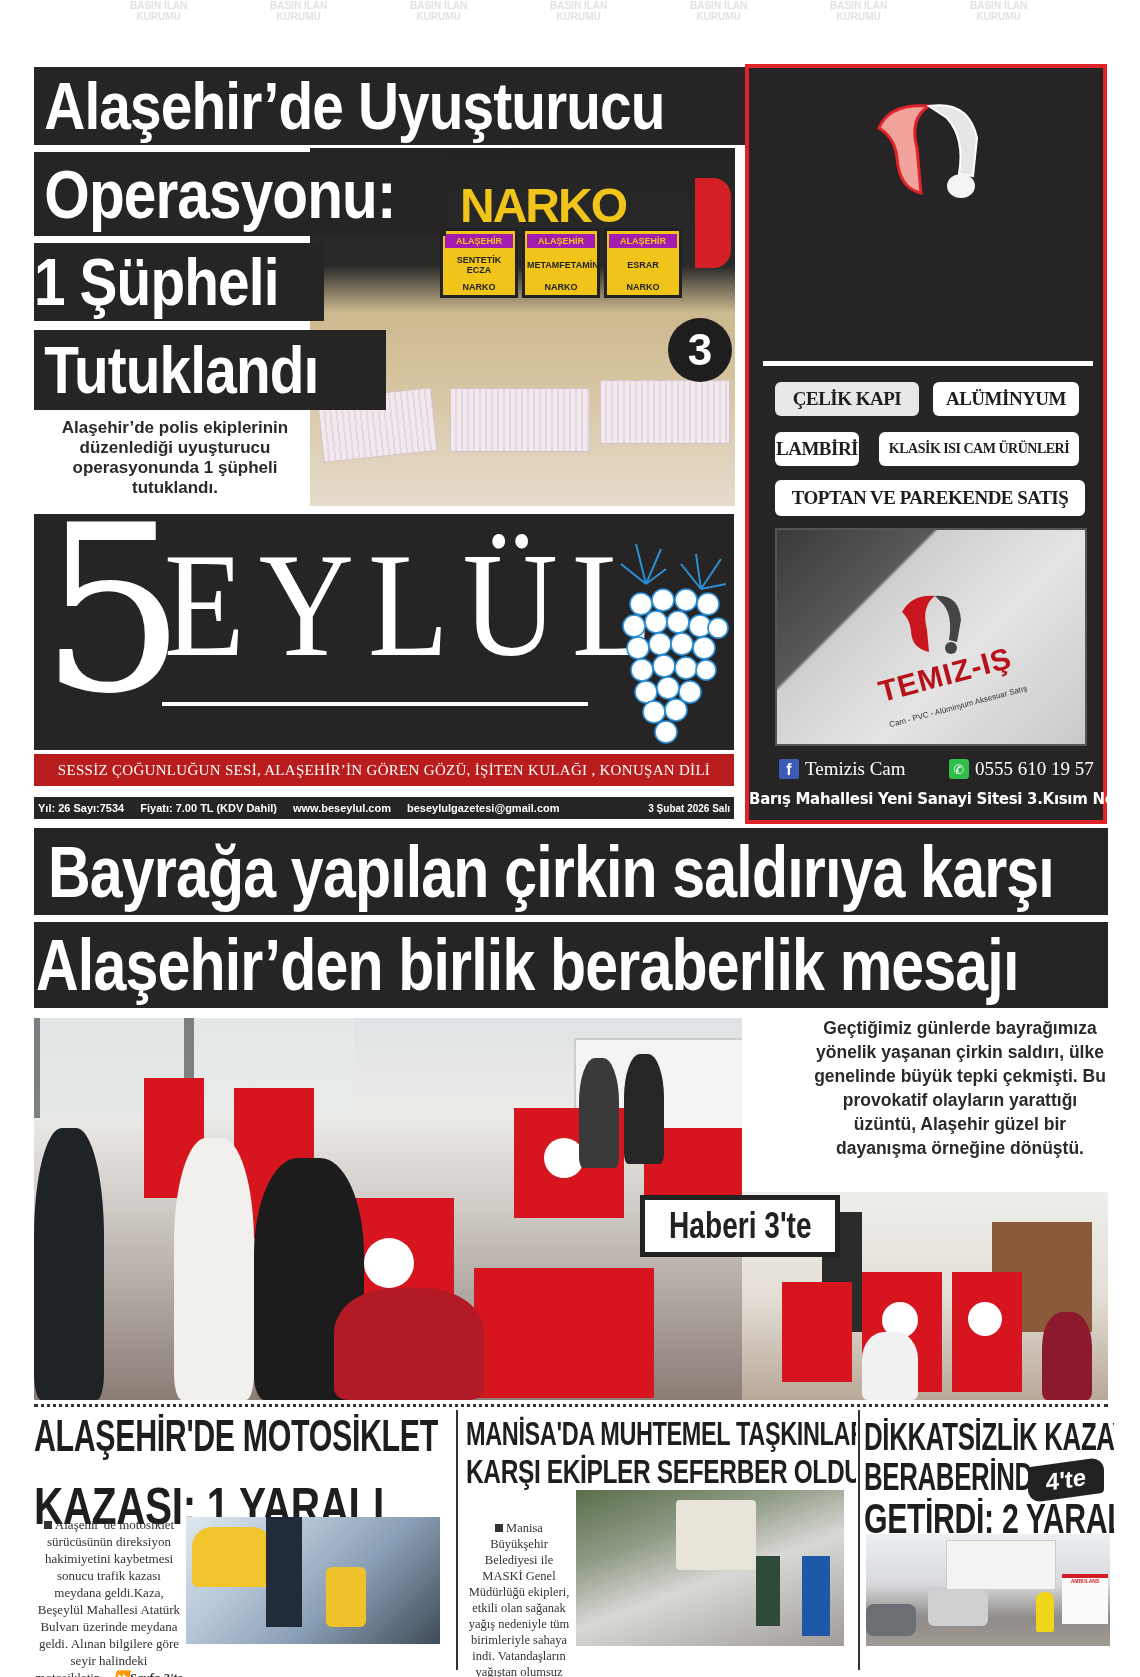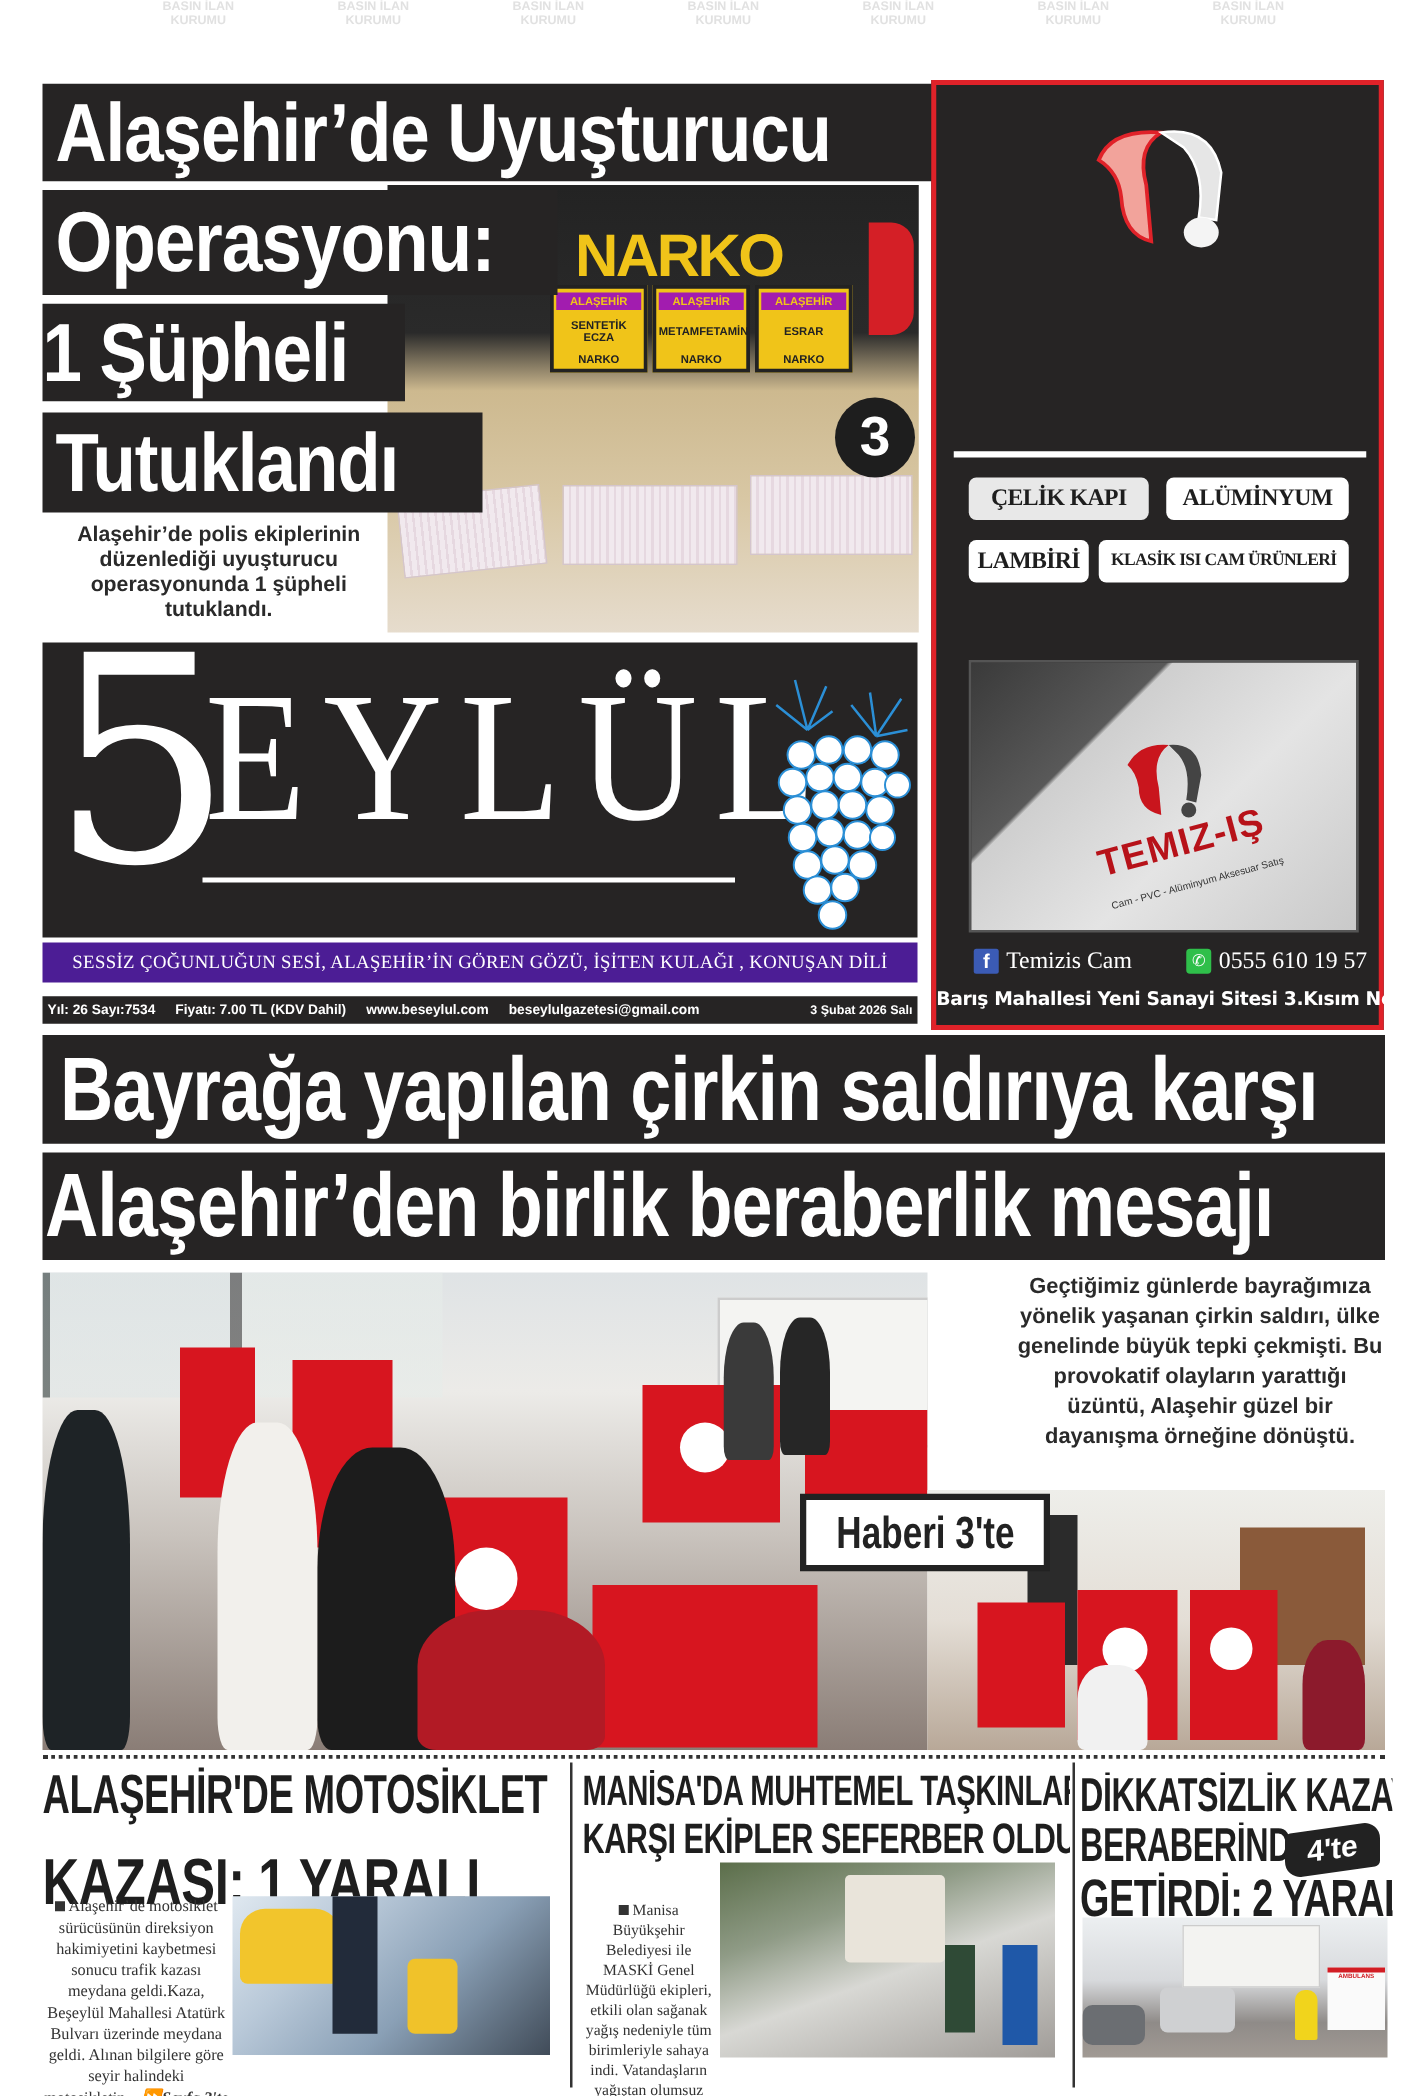--- a/index.html
+++ b/index.html
@@ -29,21 +29,21 @@
   .fb-ico { width: 20px; height: 20px; background: #3b5bb5; color: #fff; font: 700 16px "Liberation Sans", sans-serif; display: flex; align-items: flex-end; justify-content: center; border-radius: 2px; }
   .wa-ico { width: 20px; height: 20px; background: #2fbf4a; color: #fff; font: 700 13px "DejaVu Sans", sans-serif; display: flex; align-items: center; justify-content: center; border-radius: 3px; }
   .ad-addr { left: 0; top: 722px; width: 100%; text-align: center; font: 700 15px "DejaVu Sans", sans-serif; color: #fff; white-space: nowrap; letter-spacing: -0.3px; }
   
   .masthead { left: 34px; top: 514px; width: 700px; height: 236px; background: #262424; overflow: hidden; }
   .mh-five { left: 6px; top: -18px; font: 400 230px "DejaVu Serif", serif; color: #fff; line-height: 1; }
   .mh-eylul { left: 130px; top: 18px; font: 400 132px "Liberation Serif", serif; color: #fff; letter-spacing: 14px; line-height: 1; transform: scaleY(1.12); transform-origin: top left; }
   .mh-rule { left: 128px; top: 188px; width: 426px; height: 4px; background: #fff; }
   .mh-sub { left: 170px; top: 197px; font: italic 700 28px "Liberation Serif", serif; color: #fff; }
   .grape { left: 572px; top: 20px; width: 128px; height: 212px; }
-  .slogan { left: 34px; top: 754px; width: 700px; height: 32px; background: #4c1d95; color: #fff; font: 400 15px "Liberation Serif", serif; display: flex; align-items: center; justify-content: center; white-space: nowrap; letter-spacing: 0.3px; }
+  .slogan { left: 34px; top: 754px; width: 700px; height: 32px; background: #b91c1c; color: #fff; font: 400 15px "Liberation Serif", serif; display: flex; align-items: center; justify-content: center; white-space: nowrap; letter-spacing: 0.3px; }
   .infobar { left: 34px; top: 797px; width: 700px; height: 22px; background: #262424; color: #fff; font: 700 11px "Liberation Sans", sans-serif; display: flex; align-items: center; padding: 0 4px; white-space: nowrap; gap: 16px; }
   .infobar .date { margin-left: auto; font-size: 10px; }
   
   .mh1 { left: 34px; top: 828px; width: 1074px; height: 87px; }
   .mh2 { left: 34px; top: 922px; width: 1074px; height: 86px; }
   .big-head { font: 900 72px "Liberation Sans", sans-serif; color: #fff; display: inline-block; transform: scaleX(0.82); transform-origin: left center; white-space: nowrap; letter-spacing: -1px; }
   
   .flag-photo { left: 34px; top: 1018px; width: 708px; height: 382px; background: linear-gradient(180deg, #dfe3e5 0%, #ecebe8 25%, #c9c3bd 55%, #8a7d76 100%); }
   .flag { position: absolute; background: #d7151f; }
   .flag .cres { position: absolute; border-radius: 50%; background: #fff; }
@@ -121,22 +121,23 @@
 
 <aside class="abs ad">
   <svg class="abs ad-logo" viewBox="0 0 120 110">
     <path d="M10 30 Q20 5 60 8 Q40 20 48 50 L52 95 Q30 90 28 60 Q26 40 10 30 Z" fill="#f2a39b" stroke="#e02229" stroke-width="3"></path>
     <path d="M60 8 Q100 2 108 40 L104 78 L90 76 Q96 40 78 20 Z" fill="#e6e6e6" stroke="#fff" stroke-width="2"></path>
     <ellipse cx="92" cy="88" rx="14" ry="12" fill="#f4f4f4"></ellipse>
   </svg>
   <div class="abs ad-rule"></div>
   <div class="abs ad-pill" style="left:26px;top:314px;width:144px;height:34px;background:#e8e8e8;">ÇELİK KAPI</div>
   <div class="abs ad-pill" style="left:184px;top:314px;width:146px;height:34px;">ALÜMİNYUM</div>
-  <div class="abs ad-pill" style="left:26px;top:364px;width:96px;height:34px;">LAMBİRİ</div>
+  <div class="abs ad-pill" style="left:26px;top:364px;width:84px;height:34px;">LAMBİRİ</div>
   <div class="abs ad-pill" style="left:130px;top:364px;width:200px;height:34px;font-size:14px;">KLASİK ISI CAM ÜRÜNLERİ</div>
+  <div class="abs ad-pill" style="left:26px;top:412px;width:310px;height:36px;">TOPTAN VE PAREKENDE SATIŞ</div>
   <div class="abs ad-photo">
     <svg class="abs" style="left:120px;top:60px;" width="70" height="70" viewBox="0 0 70 70">
       <path d="M5 22 Q15 4 38 6 Q24 16 30 40 L32 62 Q14 58 14 40 Q12 28 5 22 Z" fill="#c9151d"></path>
       <path d="M38 6 Q62 4 64 30 L60 52 L52 50 Q56 26 46 14 Z" fill="#444"></path>
       <circle cx="54" cy="58" r="6" fill="#444"></circle>
     </svg>
     <div class="abs" style="left:100px;top:128px;transform:rotate(-15deg);font:900 30px 'Liberation Sans',sans-serif;color:#b71219;letter-spacing:1px;">TEMIZ-IŞ</div>
     <div class="abs" style="left:110px;top:172px;transform:rotate(-15deg);font:400 8px 'Liberation Sans',sans-serif;color:#333;white-space:nowrap;">Cam - PVC - Alüminyum Aksesuar Satış</div>
   </div>
   <div class="abs ad-social" style="left:30px;top:690px;">

